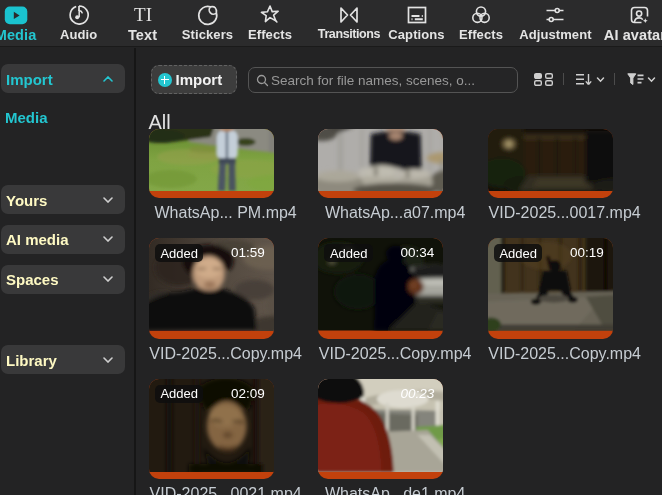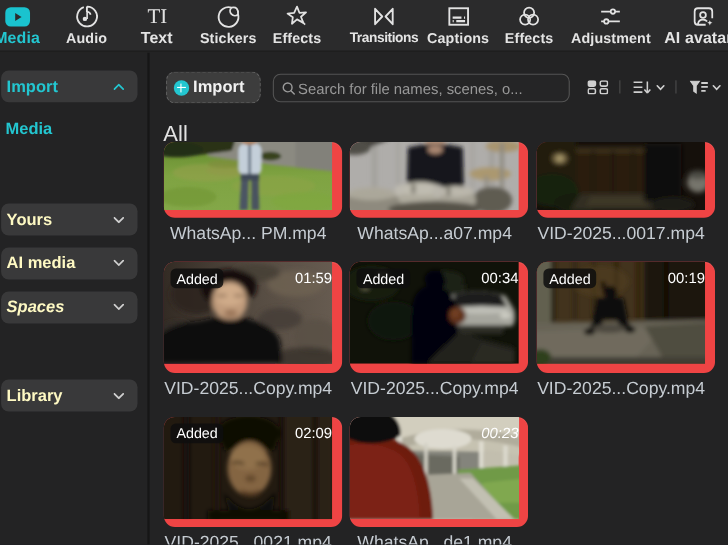--- a/index.html
+++ b/index.html
@@ -23,21 +23,21 @@
   #importbtn { position:absolute; left:14.5px; top:16.5px; width:86px; height:29px; background:#3d3d3d; border:1px dashed #626262; border-radius:8px; }
   #importbtn .pc { position:absolute; left:6px; top:7px; width:14px; height:14px; border-radius:50%; background:#23c6d0; }
   #importbtn .pc:before { content:""; position:absolute; left:3px; top:6.2px; width:8px; height:1.6px; background:#fff; }
   #importbtn .pc:after { content:""; position:absolute; left:6.2px; top:3px; width:1.6px; height:8px; background:#fff; }
   #importbtn .t { position:absolute; left:24px; top:5.5px; font-size:15px; font-weight:700; color:#f2f2f2; }
   #search { position:absolute; left:112px; top:19px; width:270px; height:26px; background:#252526; border:1px solid #545454; border-radius:7px; }
   #search .ph { position:absolute; left:22px; top:4.5px; font-size:13.5px; color:#989898;text-align:center; }
   .hicon { position:absolute; top:25px; }
   .vsep { position:absolute; top:25px; width:1px; height:12px; background:#4c4c4c; }
   #all { position:absolute; left:12.5px; top:63px; font-size:20px; color:#e2e2e2; }
-  .card { position:absolute; width:162px; background:#ef4444; border-radius:10px; overflow:hidden; box-shadow: inset 0 1px 0 rgba(255,255,255,0.08); }
+  .card { position:absolute; width:125px; background:#c2410c; border-radius:10px; overflow:hidden; box-shadow: inset 0 1px 0 rgba(255,255,255,0.08); }
   .card .im { position:absolute; left:0; top:0; width:153.5px; overflow:hidden; }
   .card svg { position:absolute; left:0; top:0; }
   .fname { position:absolute; width:153.5px; text-align:center; font-size:16px; color:#c6ccd2; white-space:nowrap; }
   .badge { position:absolute; left:6px; top:6px; background:rgba(14,14,14,0.85); color:#fff; font-size:13px; border-radius:5px; padding:1.5px 5.5px; }
   .tstamp { position:absolute; right:9px; top:7px; color:#fff; font-size:13.5px; }
 </style>
 </head>
 <body>
 <div id="topbar">
   <div class="titem sel" style="left:15.5px;width:0;">
@@ -127,21 +127,21 @@
     <svg class="chev" width="10" height="6" viewBox="0 0 10 6">
         <path d="M1 1 L5 5 L9 1" stroke="#cfcfcf" stroke-width="1.6" fill="none" stroke-linecap="round"></path>
       </svg>
   </div>
   <div class="srow" style="top:176.8px;">
       <span class="txt">AI media</span>
     <svg class="chev" width="10" height="6" viewBox="0 0 10 6">
         <path d="M1 1 L5 5 L9 1" stroke="#cfcfcf" stroke-width="1.6" fill="none" stroke-linecap="round"></path>
       </svg>
   </div>
-  <div class="srow" style="top:216.6px;font-style:italic;">
+  <div class="srow" style="top:216.6px;">
       <span class="txt">Spaces</span>
     <svg class="chev" width="10" height="6" viewBox="0 0 10 6">
         <path d="M1 1 L5 5 L9 1" stroke="#cfcfcf" stroke-width="1.6" fill="none" stroke-linecap="round"></path>
       </svg>
   </div>
   <div class="srow" style="top:257px;margin-top:40px;">
       <span class="txt">Library</span>
     <svg class="chev" width="10" height="6" viewBox="0 0 10 6">
         <path d="M1 1 L5 5 L9 1" stroke="#cfcfcf" stroke-width="1.6" fill="none" stroke-linecap="round"></path>
       </svg>

